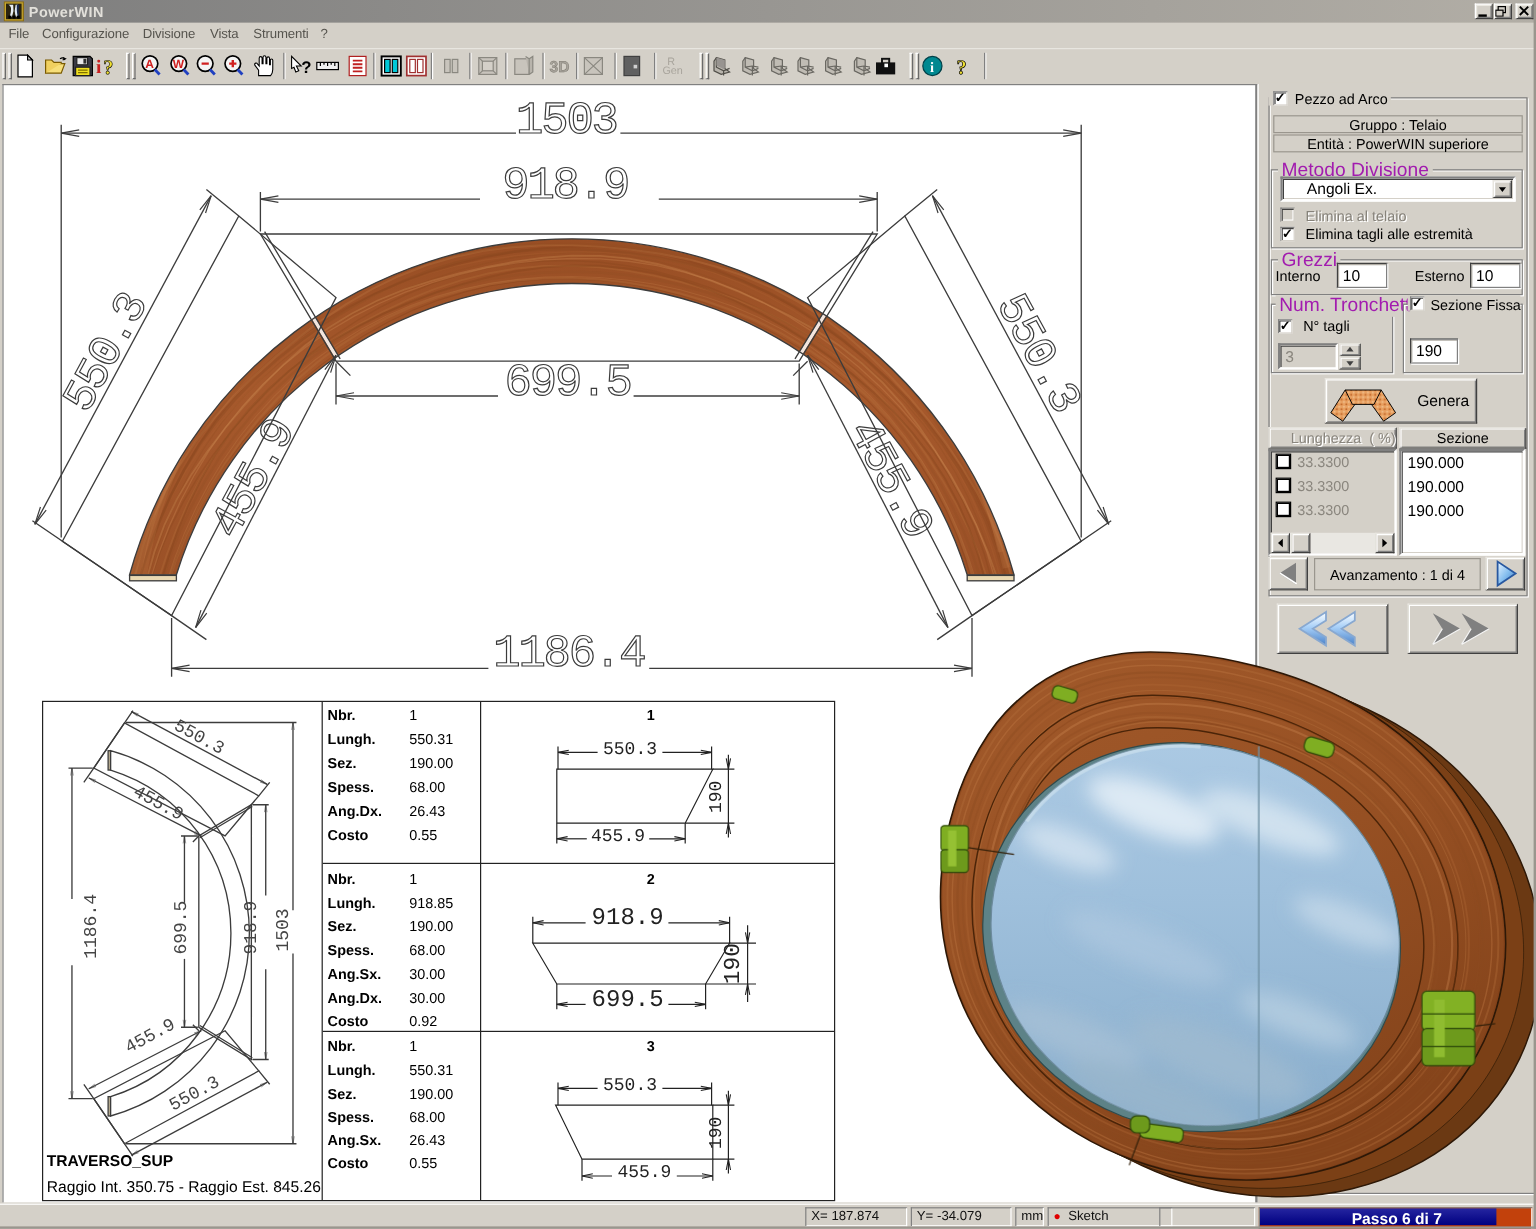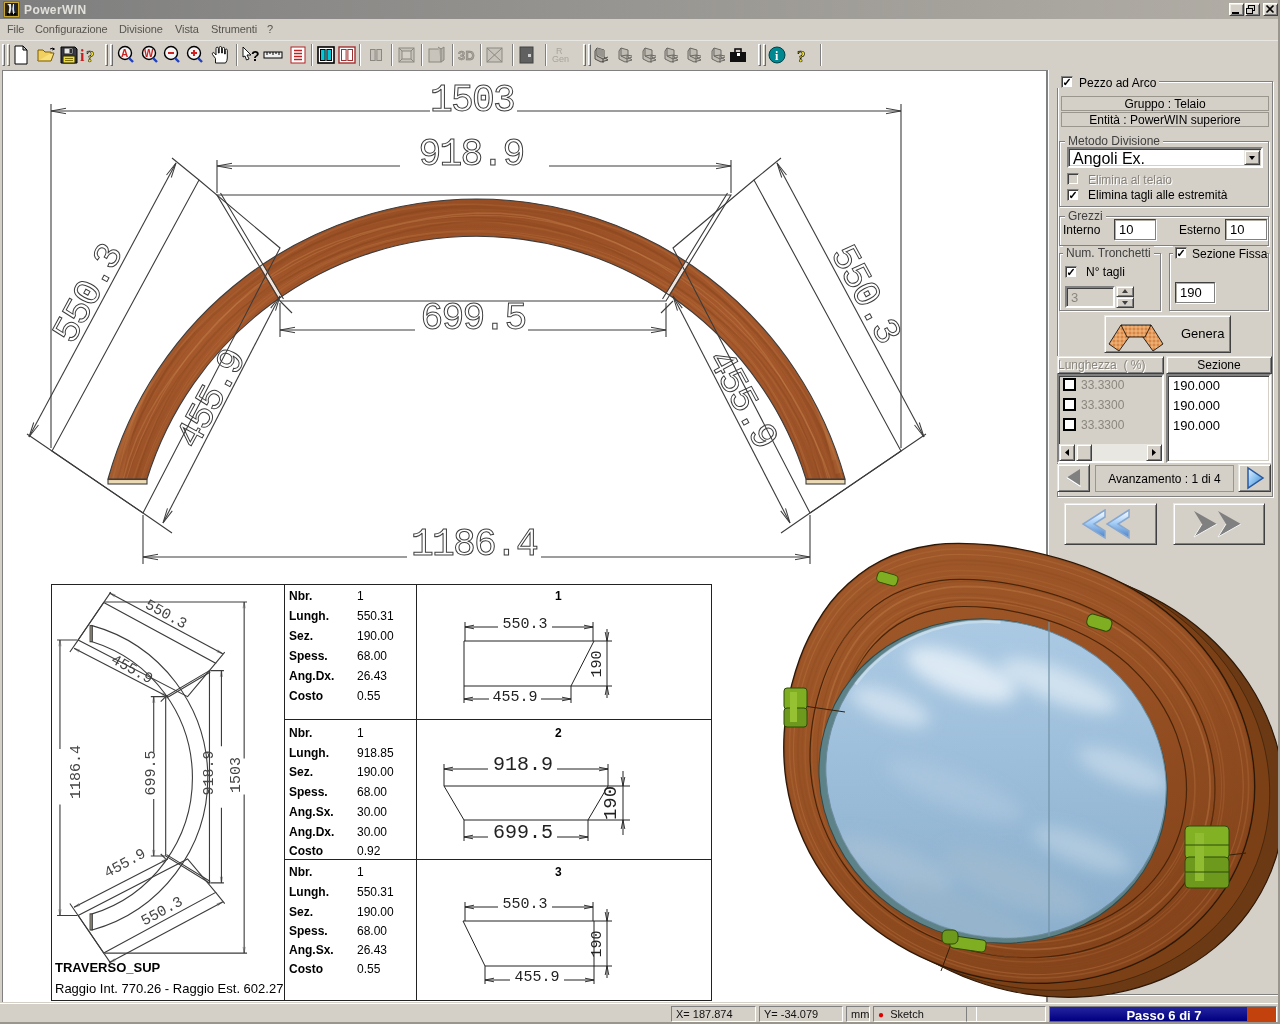--- a/index.html
+++ b/index.html
@@ -11,28 +11,28 @@
 #menubar{left:0;top:19px;width:1280px;height:21px;background:#d4d0c8;color:#56544e;font-size:11px;letter-spacing:-0.1px;}
 .mi{position:absolute;top:4px;}
 #tbar{left:0;top:40px;width:1280px;height:29px;background:#d4d0c8;border-top:1px solid #e8e6e0;}
 .grab{position:absolute;top:3px;width:3px;height:22px;border:1px solid;border-color:#fff #6a6a6a #6a6a6a #fff;background:#d4d0c8;}
 .tsep{position:absolute;top:3px;width:2px;height:22px;border-left:1px solid #808080;border-right:1px solid #fff;}
 .ticon{position:absolute;top:4px;width:20px;height:20px;}
 #statusbar{left:0;top:1003px;width:1280px;height:21px;background:#d4d0c8;border-top:1px solid #fff;}
 .spanel{position:absolute;top:2px;height:16px;border:1px solid;border-color:#808080 #fff #fff #808080;font-size:11px;color:#111;padding:1px 4px 0 4px;}
 #rpanel{left:1048px;top:70px;width:232px;height:925px;background:#d4d0c8;border-left:1px solid #ffffff;border-bottom:1px solid #808080;box-shadow:0 1px 0 #fff;}
 .gb{position:absolute;border:1px solid #808080;box-shadow:1px 1px 0 #fff, inset 1px 1px 0 #fff;}
-.gbl{position:absolute;background:#d4d0c8;font-size:12px;color:#404040;padding:0 3px;white-space:nowrap;}
+.gbl{position:absolute;background:#d4d0c8;font-size:16px;color:#a21caf;padding:0 3px;white-space:nowrap;}
 .sunk{border:2px solid;border-color:#808080 #fff #fff #808080;box-shadow:inset 1px 1px 0 #404040, inset -1px -1px 0 #d4d0c8;}
 .edit{position:absolute;background:#fff;border:1px solid #808080;border-top-color:#404040;border-left-color:#404040;box-shadow:1px 1px 0 #fff,inset 1px 1px 0 #b0aca4;font-size:13px;color:#000;padding:2px 0 0 4px;}
 .cb{position:absolute;width:12px;height:12px;background:#fff;border:1px solid #808080;border-color:#808080 #d4d0c8 #d4d0c8 #808080;box-shadow:inset 1px 1px 0 #404040,inset -1px -1px 0 #fff;font-size:11px;font-weight:bold;text-align:center;line-height:11px;color:#000;}
 .lbl{position:absolute;font-size:12px;color:#000;white-space:nowrap;}
 .dlbl{position:absolute;font-size:12px;color:#86827a;text-shadow:1px 1px 0 #fff;white-space:nowrap;}
 .btn{position:absolute;background:#d4d0c8;border:1px solid;border-color:#e8e6e0 #404040 #404040 #e8e6e0;box-shadow:inset 1px 1px 0 #fff,inset -1px -1px 0 #808080;}
-#detail{left:35px;top:584px;width:661px;height:417px;background:#fff;border:1px solid #222;font-size:12px;color:#000;margin-left:16px;}
+#detail{left:35px;top:584px;width:661px;height:417px;background:#fff;border:1px solid #222;font-size:12px;color:#000;}
 .dl{position:absolute;font-weight:bold;}
 .dv{position:absolute;}
 svg{display:block;}
 </style></head>
 <body>
 <div class="abs" id="titlebar"></div>
 <svg class="abs" style="left:3px;top:1px" width="17" height="17" viewBox="0 0 17 17">
  <rect x="0" y="0" width="17" height="17" fill="#8a6d1a"></rect>
  <rect x="1" y="1" width="15" height="15" fill="#c8a830"></rect>
  <rect x="2" y="2" width="13" height="13" fill="#2a2410"></rect>
@@ -224,21 +224,21 @@
  <div class="gb" style="left:8px;top:11px;width:216px;height:416px"></div>
  <div class="abs" style="left:8px;top:4px;width:102px;height:14px;background:#d4d0c8"></div>
  <div class="cb" style="left:12px;top:6px">✓</div>
  <div class="lbl" style="left:30px;top:6px">Pezzo ad Arco</div>
  <div class="abs" style="left:12px;top:26px;width:208px;height:15px;border:1px solid #9a968e;font-size:12px;text-align:center;padding-top:0px">Gruppo : Telaio</div>
  <div class="abs" style="left:12px;top:42px;width:208px;height:15px;border:1px solid #9a968e;font-size:12px;text-align:center;padding-top:0px">Entità : PowerWIN superiore</div>
 
  <div class="gb" style="left:10px;top:71px;width:210px;height:66px"></div>
  <div class="gbl" style="left:16px;top:64px">Metodo Divisione</div>
  <div class="abs sunk" style="left:18px;top:77px;width:196px;height:21px;background:#fff">
-   <div class="abs" style="left:4px;top:1px;font-size:16px">Angoli Ex.</div>
+   <div class="abs" style="left:20px;top:1px;font-size:13px">Angoli Ex.</div>
    <div class="btn" style="right:1px;top:1px;width:16px;height:15px">
         <svg width="14" height="13">
           <path d="M4,5 l3,4 l3,-4 z" fill="#000"></path>
         </svg>
       </div>
  </div>
  <div class="cb" style="left:18px;top:103px;background:#d4d0c8;color:#d4d0c8"></div>
  <div class="dlbl" style="left:39px;top:103px">Elimina al telaio</div>
  <div class="cb" style="left:18px;top:119px">✓</div>
  <div class="lbl" style="left:39px;top:118px">Elimina tagli alle estremità</div>
@@ -281,21 +281,21 @@
             <circle cx="3" cy="3" r="0.8" fill="#f0c090"></circle>
           </pattern>
         </defs>
    <path d="M4,28 L16,9 L27,17 L14,35 Z" fill="url(#wdot)" stroke="#000" stroke-width="0.8"></path>
    <path d="M46,9 L58,28 L48,35 L35,17 Z" fill="url(#wdot)" stroke="#000" stroke-width="0.8"></path>
    <path d="M16,9 L46,9 L40,21 L22,21 Z" fill="url(#wdot)" stroke="#000" stroke-width="0.8"></path>
    <text x="76" y="22" font-size="13" fill="#000">Genera</text>
   </svg>
  </div>
 
- <div class="abs btn" style="left:8px;top:286px;width:107px;height:18px;text-align:left;font-size:12px;color:#8a867e;text-shadow:1px 1px 0 #fff;padding-top:1px">Lunghezza&nbsp; ( %)</div>
+ <div class="abs btn" style="left:8px;top:286px;width:107px;height:18px;text-align:right;font-size:12px;color:#8a867e;text-shadow:1px 1px 0 #fff;padding-top:1px">Lunghezza&nbsp; ( %)</div>
  <div class="abs btn" style="left:117px;top:286px;width:106px;height:18px;text-align:center;font-size:12px;padding-top:1px">Sezione</div>
 
  <div class="abs sunk" style="left:8px;top:304px;width:107px;height:89px;background:#d4d0c8">
   <div class="abs" style="left:5px;top:3px;width:11px;height:11px;background:#fff;border:1px solid #000;box-shadow:0 0 0 1px #000"></div>
   <div class="abs" style="left:22px;top:2px;font-size:12px;color:#8a867e">33.3300</div>
   <div class="abs" style="left:5px;top:23px;width:11px;height:11px;background:#fff;border:1px solid #000;box-shadow:0 0 0 1px #000"></div>
   <div class="abs" style="left:22px;top:22px;font-size:12px;color:#8a867e">33.3300</div>
   <div class="abs" style="left:5px;top:43px;width:11px;height:11px;background:#fff;border:1px solid #000;box-shadow:0 0 0 1px #000"></div>
   <div class="abs" style="left:22px;top:42px;font-size:12px;color:#8a867e">33.3300</div>
   <div class="abs" style="left:0px;top:68px;width:103px;height:17px;background:#e9e7e2">
@@ -621,21 +621,21 @@
  <div class="dl" style="left:237px;top:339px">Spess.</div>
     <div class="dv" style="left:305px;top:339px">68.00</div>
  <div class="dl" style="left:237px;top:358px">Ang.Sx.</div>
     <div class="dv" style="left:305px;top:358px">26.43</div>
  <div class="dl" style="left:237px;top:377px">Costo</div>
     <div class="dv" style="left:305px;top:377px">0.55</div>
  <div class="dl" style="left:503px;top:4px">1</div>
  <div class="dl" style="left:503px;top:141px">2</div>
  <div class="dl" style="left:503px;top:280px">3</div>
  <div class="dl" style="left:3px;top:375px;font-size:13px">TRAVERSO_SUP</div>
- <div class="dv" style="left:3px;top:396px;font-size:13px">Raggio Int. 770.26 - Raggio Est. 602.27</div>
+ <div class="dv" style="left:3px;top:396px;font-size:13px">Raggio Int. 350.75 - Raggio Est. 845.26</div>
 </div>
 <div class="abs" style="left:1278px;top:0;width:2px;height:1024px;background:#9a968e;z-index:9"></div>
 <div class="abs" style="left:0;top:1022px;width:1280px;height:2px;background:#9a968e;z-index:9"></div>
 <div class="abs" id="statusbar">
  <div class="spanel" style="left:671px;width:85px">X= 187.874</div>
  <div class="spanel" style="left:759px;width:84px">Y= -34.079</div>
  <div class="spanel" style="left:846px;width:24px">mm</div>
  <div class="spanel" style="left:873px;width:104px"><span style="color:#e00000;font-size:10px">●</span>&nbsp;&nbsp;Sketch</div>
  <div class="spanel" style="left:966px;width:80px"></div>
  <div class="spanel" style="left:1049px;width:228px;background:#c2410c;border-color:#808080 #fff #fff #808080;padding:12px">

